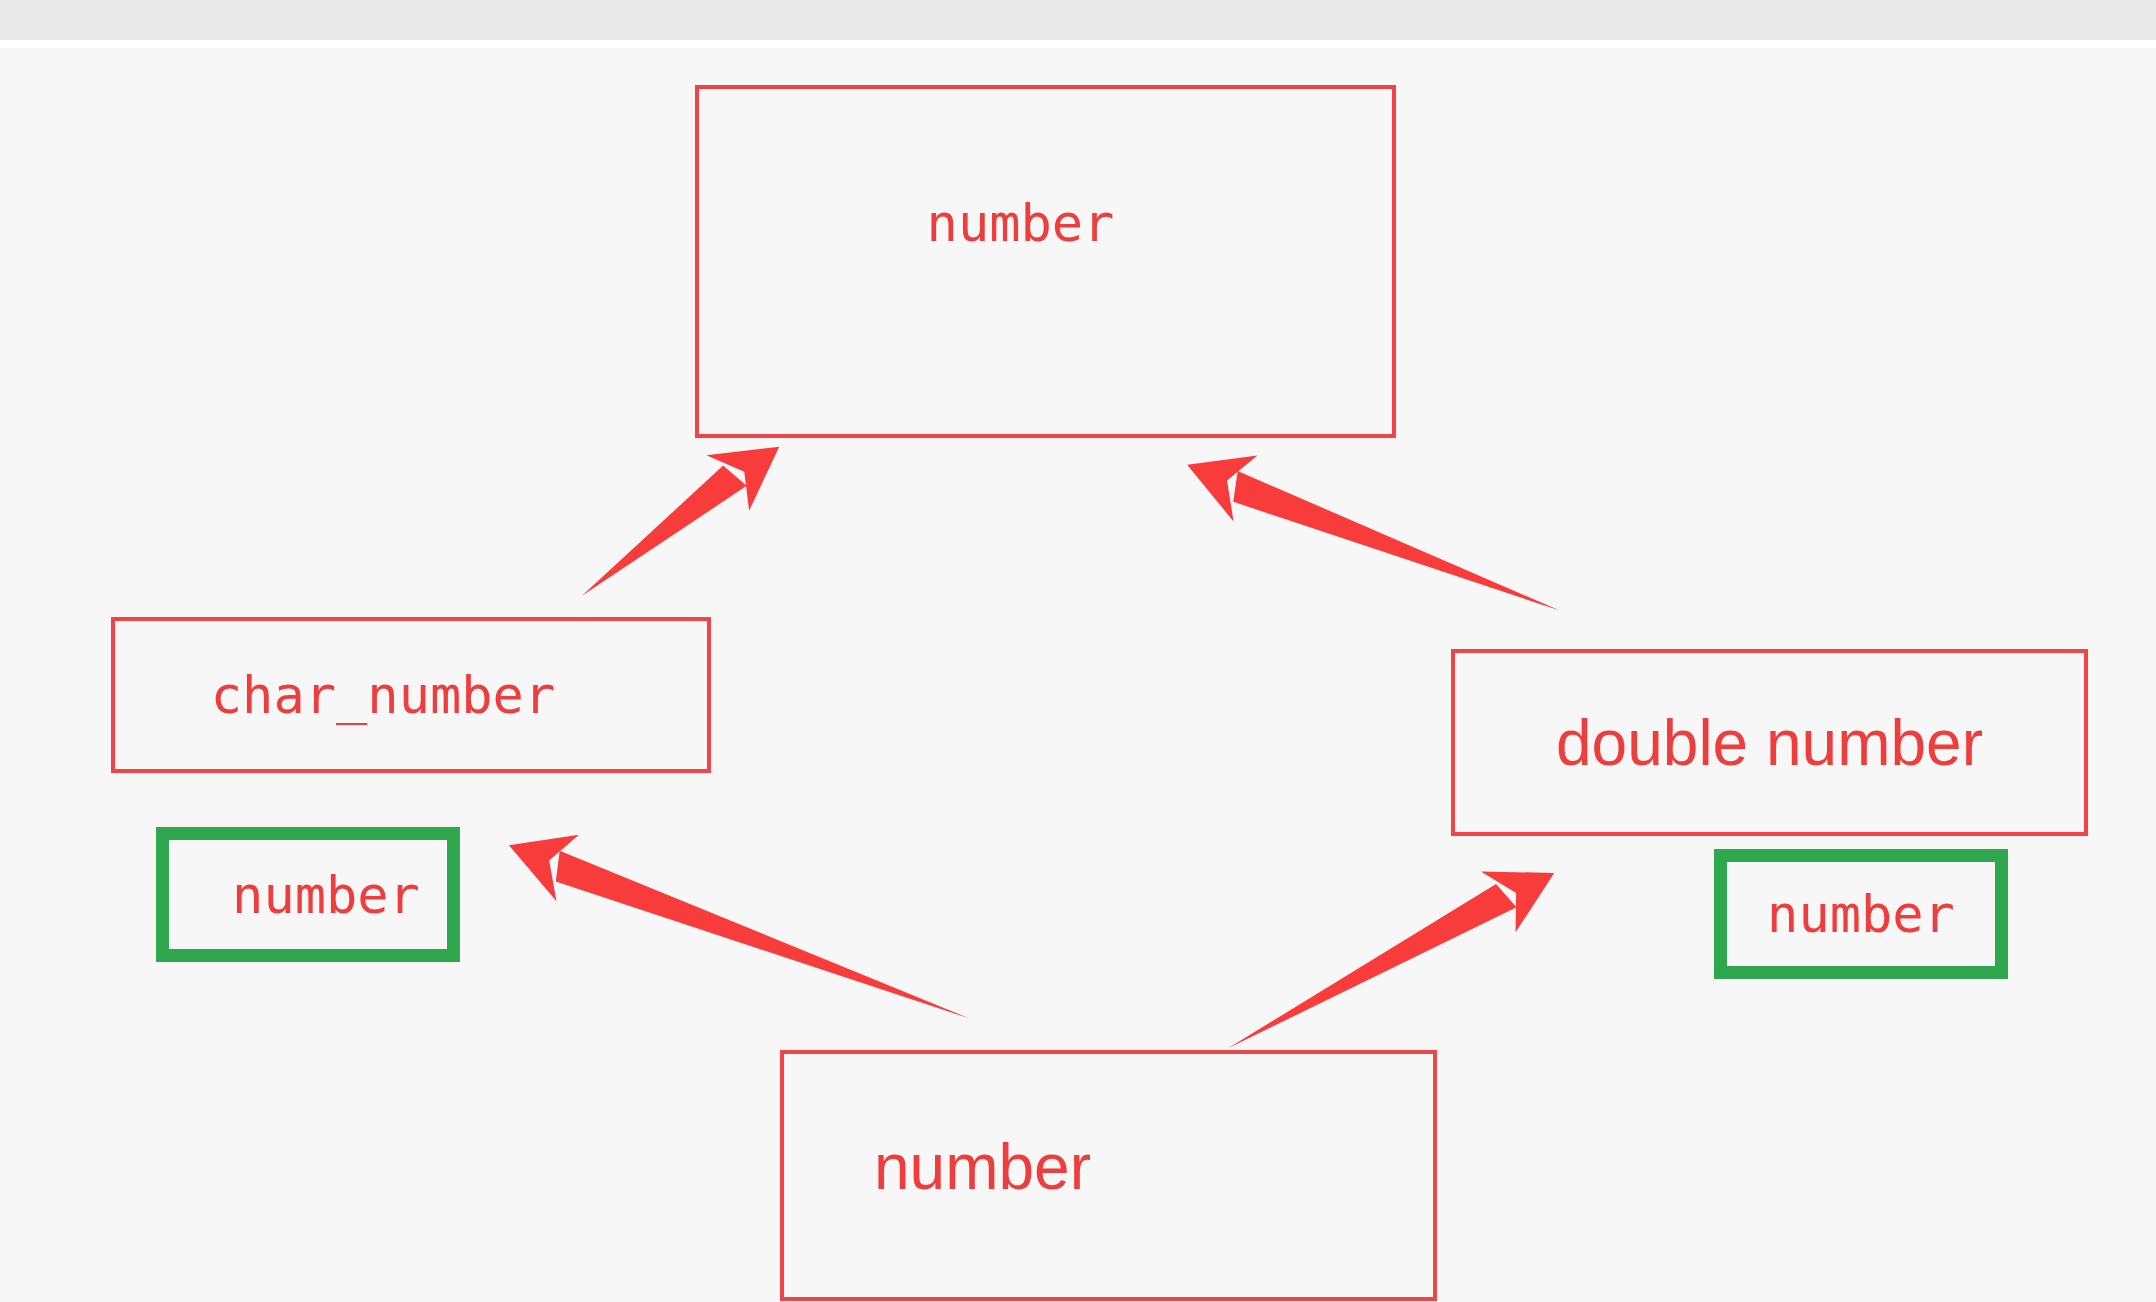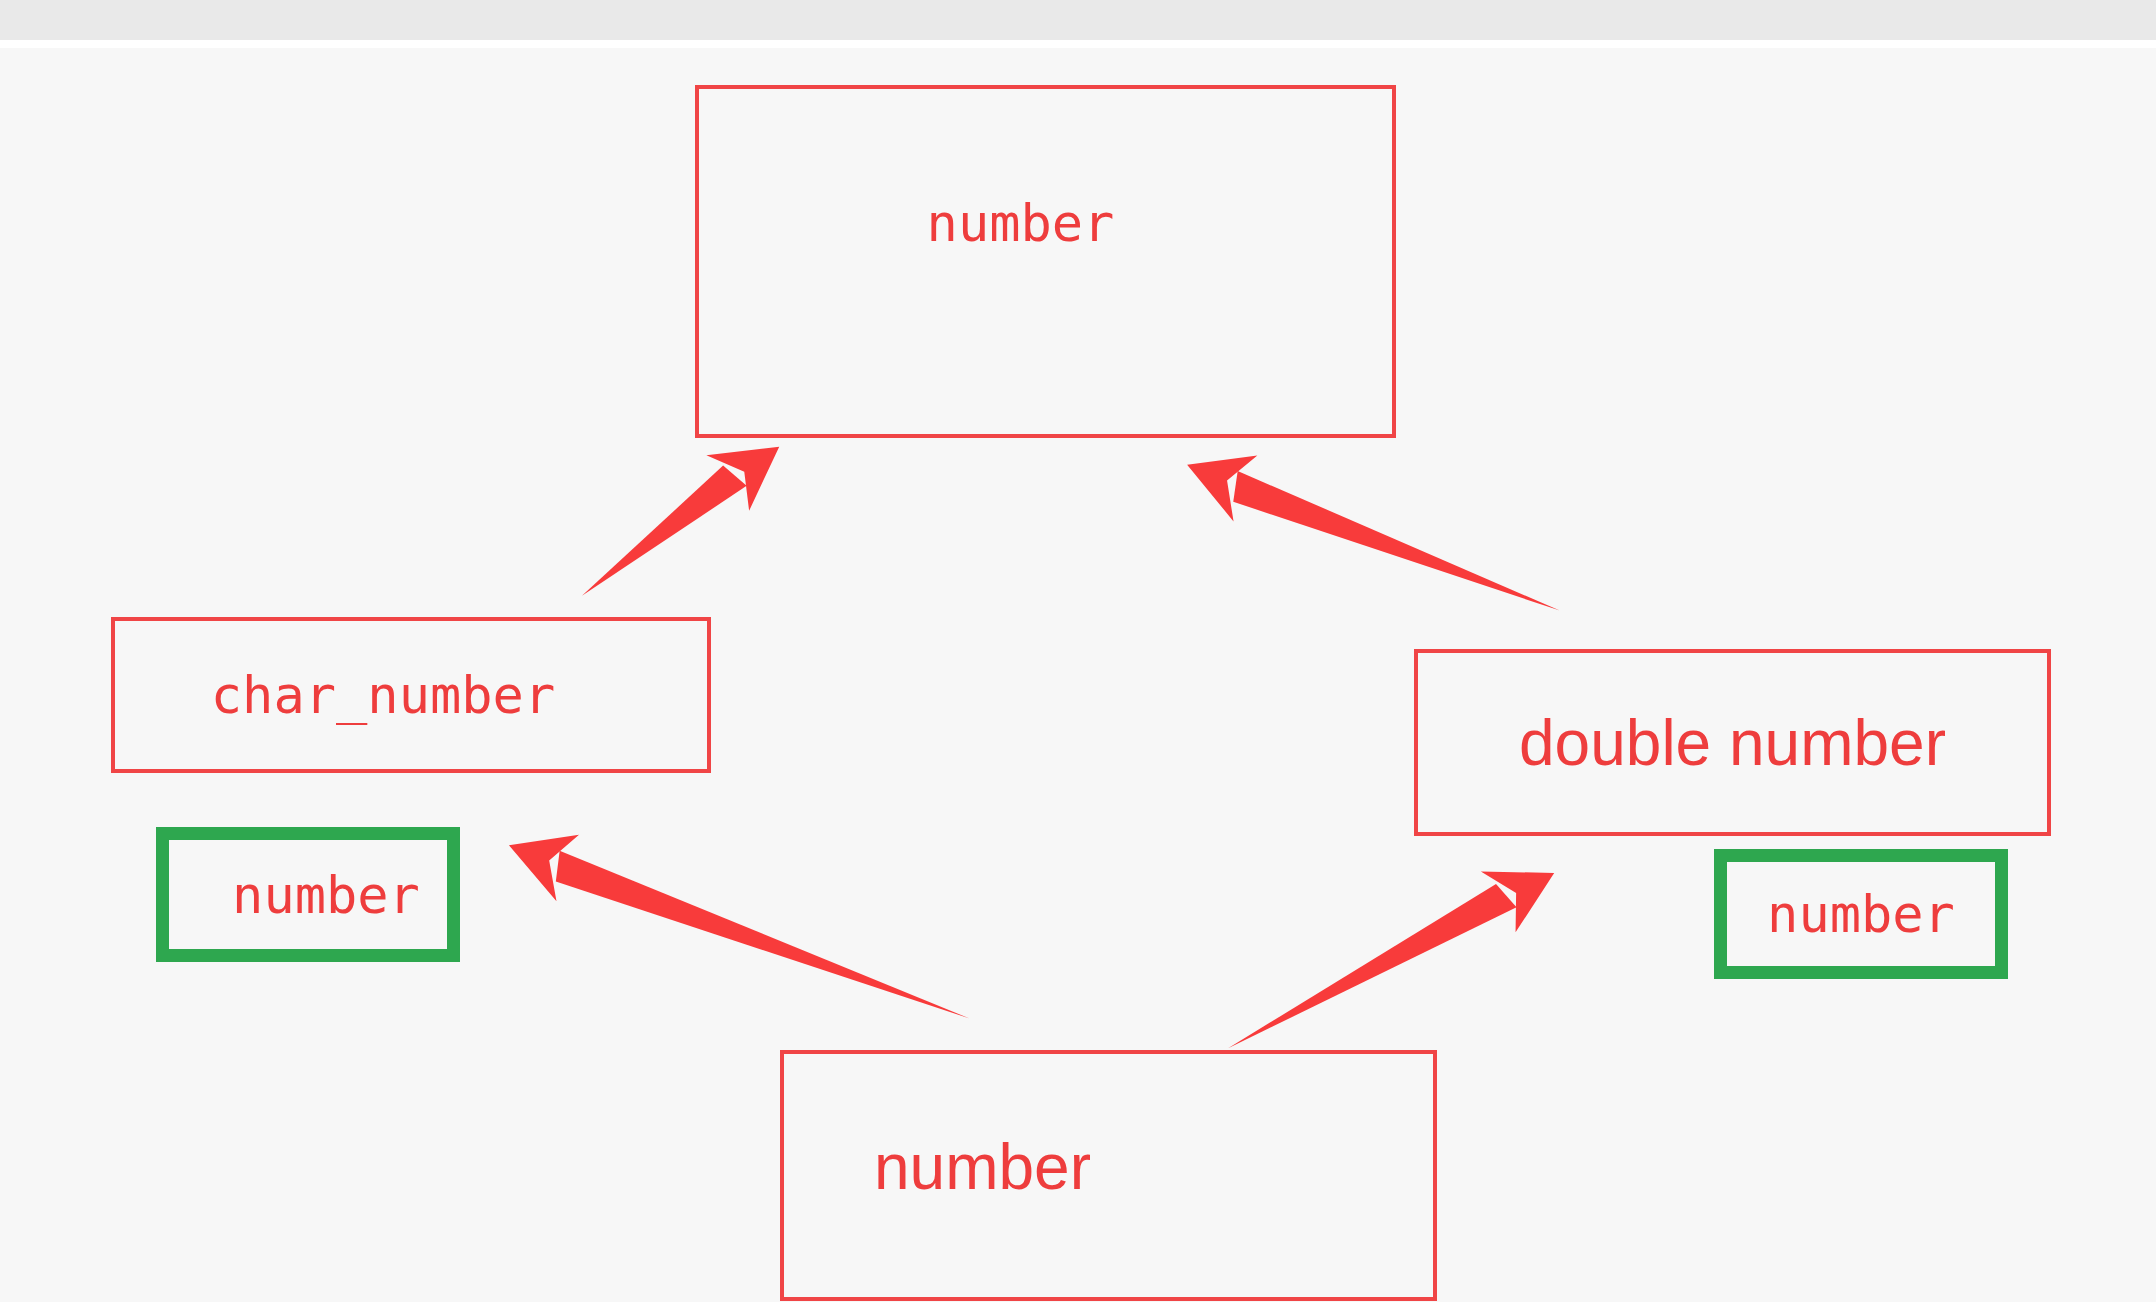--- a/index.html
+++ b/index.html
@@ -29,21 +29,21 @@
     box-sizing:border-box;
     display:flex;align-items:center;justify-content:center;
     color:var(--red-text);
     background:transparent;
   }
   .mono{font-family:"DejaVu Sans Mono","Liberation Mono",monospace;font-size:52px;}
   .sans{font-family:"Liberation Sans",sans-serif;font-size:64px;}
 
   .node-top   {left:695px; top:45px;   width:701px; height:353px; padding-right:50px; padding-bottom:78px;}
   .node-left  {left:111px; top:577px;  width:600px; height:156px; padding-right:56px;}
-  .node-right {left:1414px;top:609px;  width:637px; height:187px;}
+  .node-right {left:1451px;top:609px;  width:637px; height:187px;}
   .node-bottom{left:780px; top:1010px; width:657px; height:251px; justify-content:flex-start; padding-left:90px; padding-bottom:18px;}
 
   .badge{
     position:absolute;
     border:13px solid var(--green);
     box-sizing:border-box;
     display:flex;align-items:center;justify-content:center;
     color:var(--red-text);
     background:transparent;
   }

